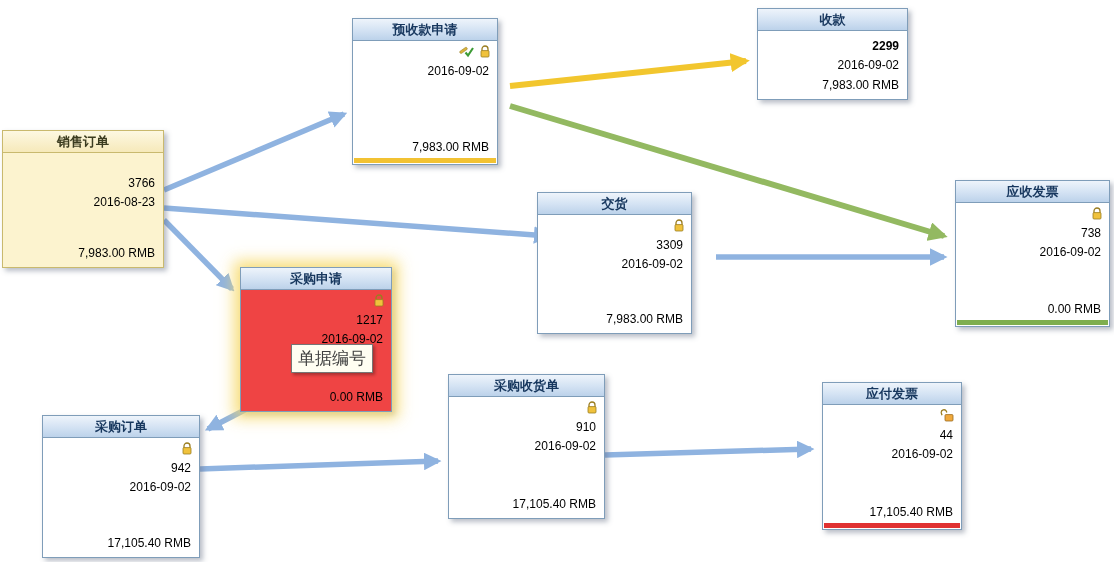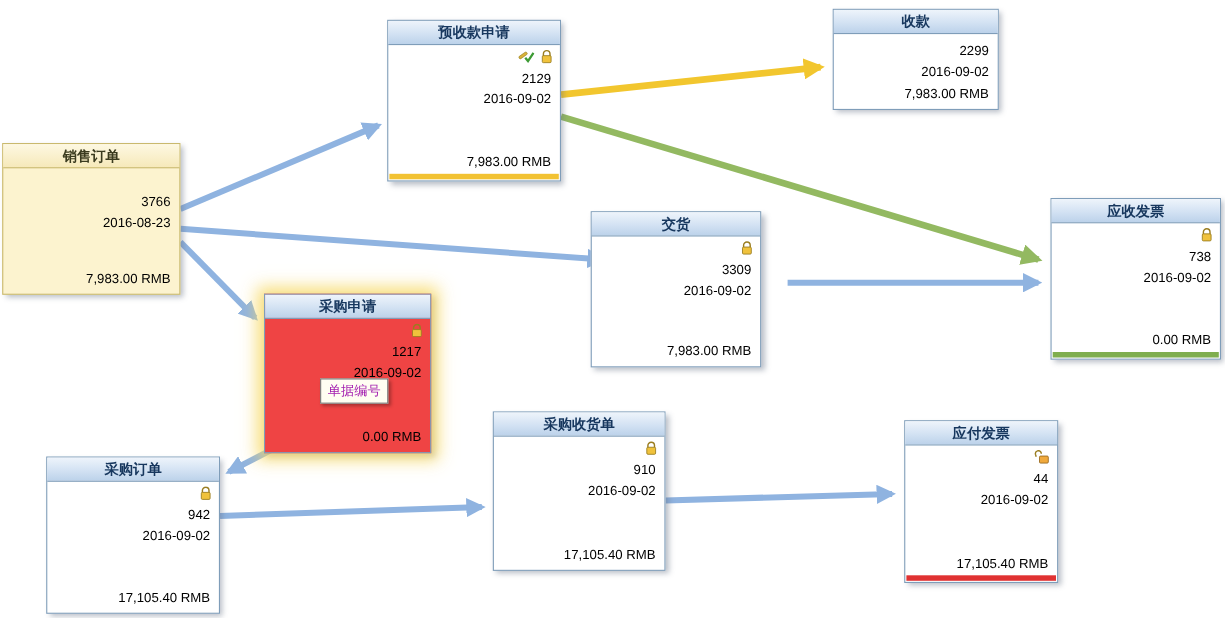--- a/index.html
+++ b/index.html
@@ -32,52 +32,52 @@
     font-size:12px; color:#000;
   }
   .icon-row { height:20px; padding:4px 6px 0; text-align:right; }
   .icon-row svg { vertical-align:top; margin-left:2px; }
   .num, .date { text-align:right; padding:3px 8px 2px; }
   .amount { position:absolute; bottom:7px; right:8px;text-align:center; }
   .bar { position:absolute; left:1px; right:1px; bottom:1px; height:5px; z-index:3; }
 
   
   #node-sales    { left:2px;   top:130px; width:162px; height:138px; }
-  #node-advance  { left:352px; top:18px;  width:158px; height:147px; }
+  #node-advance  { left:352px; top:18px;  width:146px; height:147px; }
   #node-incoming { left:757px; top:8px;   width:151px; height:92px;  }
   #node-delivery { left:537px; top:192px; width:155px; height:142px; }
   #node-ar       { left:955px; top:180px; width:155px; height:147px; }
   #node-preq     { left:240px; top:267px; width:152px; height:145px; }
   #node-po       { left:42px;  top:415px; width:158px; height:143px; }
   #node-grpo     { left:448px; top:374px; width:157px; height:145px; }
   #node-ap       { left:822px; top:382px; width:140px; height:148px; }
 
   
   #node-sales { background:#fcf3cf; border-color:#c9b96e; }
   #node-sales .node-header {
     background:linear-gradient(#fdf8e2, #f6e9ba);
     border-bottom-color:#c9b96e;
     color:#3b3b1f;
   }
   #node-preq {
     background:#ef4444;
     box-shadow:0 0 14px 6px rgba(247,216,100,.85), 3px 3px 5px rgba(100,110,130,.35);
   }
-  #node-incoming .num { padding-top:8px; }
+  #node-incoming .num { padding-top:8px;font-weight:bold; }
   .has-bar .amount { bottom:10px; }
 
   .bar-yellow { background:#f2c233; }
   .bar-green  { background:#7fae4f; }
   .bar-red    { background:#e03232; }
 
   #tooltip {
     position:absolute; left:291px; top:344px; z-index:5;
     border:1px solid #767676;
     background:#fffef2;
-    font-size:12px; color:#a21caf;
+    font-size:17px; color:#404040;
     padding:2px 6px;
     box-shadow:2px 2px 3px rgba(0,0,0,.3);
     white-space:nowrap;
   }
 </style>
 </head>
 <body>
 
 <div id="canvas">
 
@@ -124,21 +124,20 @@
       <div class="icon-row">
         <svg width="15" height="13" viewBox="0 0 15 13">
           <rect x="0.5" y="4.5" width="8.5" height="2.6" rx="1" transform="rotate(-35 4 6)" fill="#d9b23a" stroke="#8f7a20" stroke-width="0.5"></rect>
           <path d="M6.5 7.5 L9 10.5 L14 3" fill="none" stroke="#3d9b35" stroke-width="2.1"></path>
         </svg>
         <svg width="12" height="13" viewBox="0 0 12 13">
           <path d="M3 6V4a3 3 0 0 1 6 0v2" fill="none" stroke="#9a7d20" stroke-width="1.3"></path>
           <rect x="2" y="5.6" width="8" height="6.4" rx="1" fill="#f0c23c" stroke="#9a7d20" stroke-width="0.8"></rect>
         </svg>
       </div>
-      <div class="num">2129</div>
       <div class="date">2016-09-02</div>
       <div class="amount">7,983.00 RMB</div>
     </div>
     <div class="bar bar-yellow"></div>
   </div>
 
   <div class="node" id="node-incoming">
     <div class="node-header">
       <span>收款</span>
     </div>

